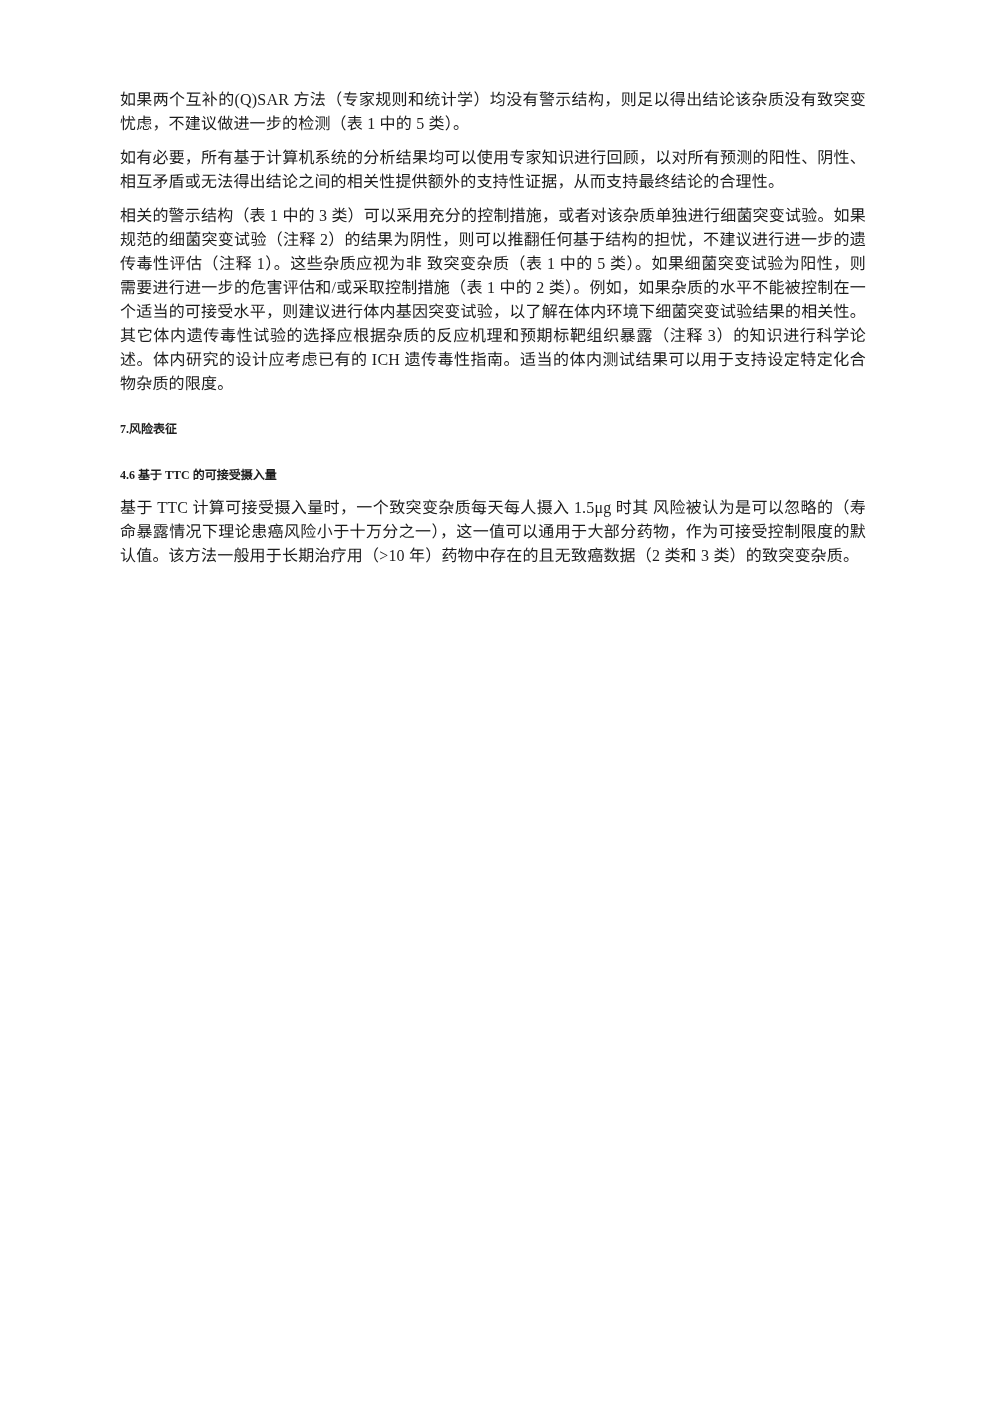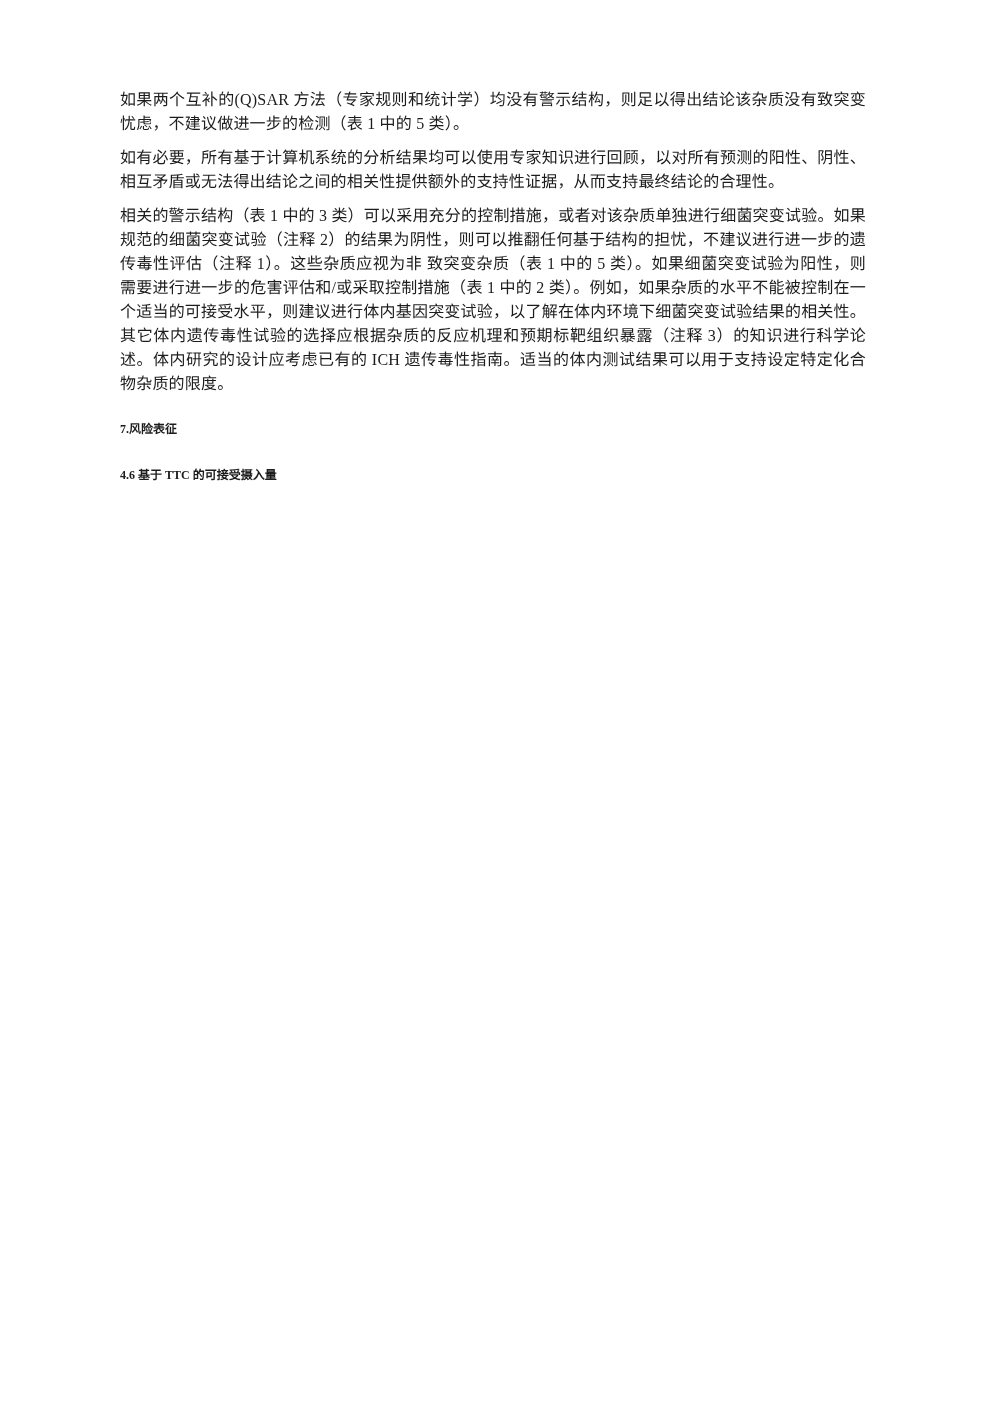--- a/index.html
+++ b/index.html
@@ -45,17 +45,18 @@
   <p class="para">如有必要，所有基于计算机系统的分析结果均可以使用专家知识进行回顾，以对所有预测的阳性、阴性、相互矛盾或无法得出结论之间的相关性提供额外的支持性证据，从而支持最终结论的合理性。</p>
 
   <p class="para">相关的警示结构（表 1 中的 3 类）可以采用充分的控制措施，或者对该杂质单独进行细菌突变试验。如果规范的细菌突变试验（注释 2）的结果为阴性，则可以推翻任何基于结构的担忧，不建议进行进一步的遗传毒性评估（注释 1）。这些杂质应视为非 致突变杂质（表 1 中的 5 类）。如果细菌突变试验为阳性，则需要进行进一步的危害评估和/或采取控制措施（表 1 中的 2 类）。例如，如果杂质的水平不能被控制在一个适当的可接受水平，则建议进行体内基因突变试验，以了解在体内环境下细菌突变试验结果的相关性。其它体内遗传毒性试验的选择应根据杂质的反应机理和预期标靶组织暴露（注释 3）的知识进行科学论述。体内研究的设计应考虑已有的 ICH 遗传毒性指南。适当的体内测试结果可以用于支持设定特定化合物杂质的限度。</p>
 
 
   <h2 class="h-major">7.风险表征</h2>
 
 
   <h3 class="h-sub">4.6 基于 TTC 的可接受摄入量</h3>
 
+  <p class="para">基于 TTC 计算可接受摄入量时，一个致突变杂质每天每人摄入 1.5μg 时其 风险被认为是可以忽略的（寿命暴露情况下理论患癌风险小于十万分之一），这一值可以通用于大部分药物，作为可接受控制限度的默认值。该方法一般用于长期治疗用（&gt;10 年）药物中存在的且无致癌数据（2 类和 3 类）的致突变杂质。</p>
 
 
 
 
 </div>
 
 </body></html>

